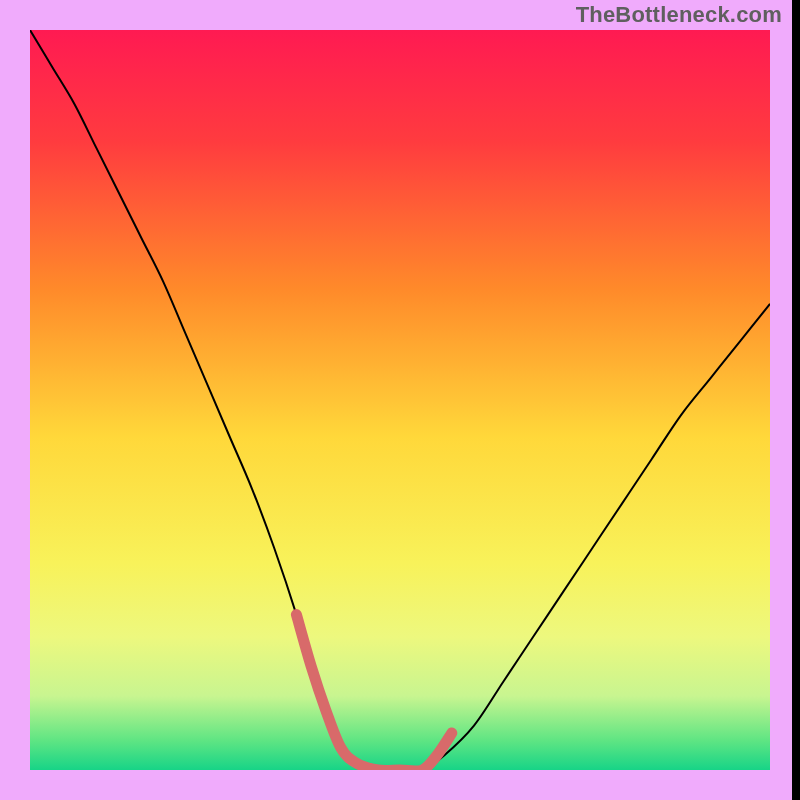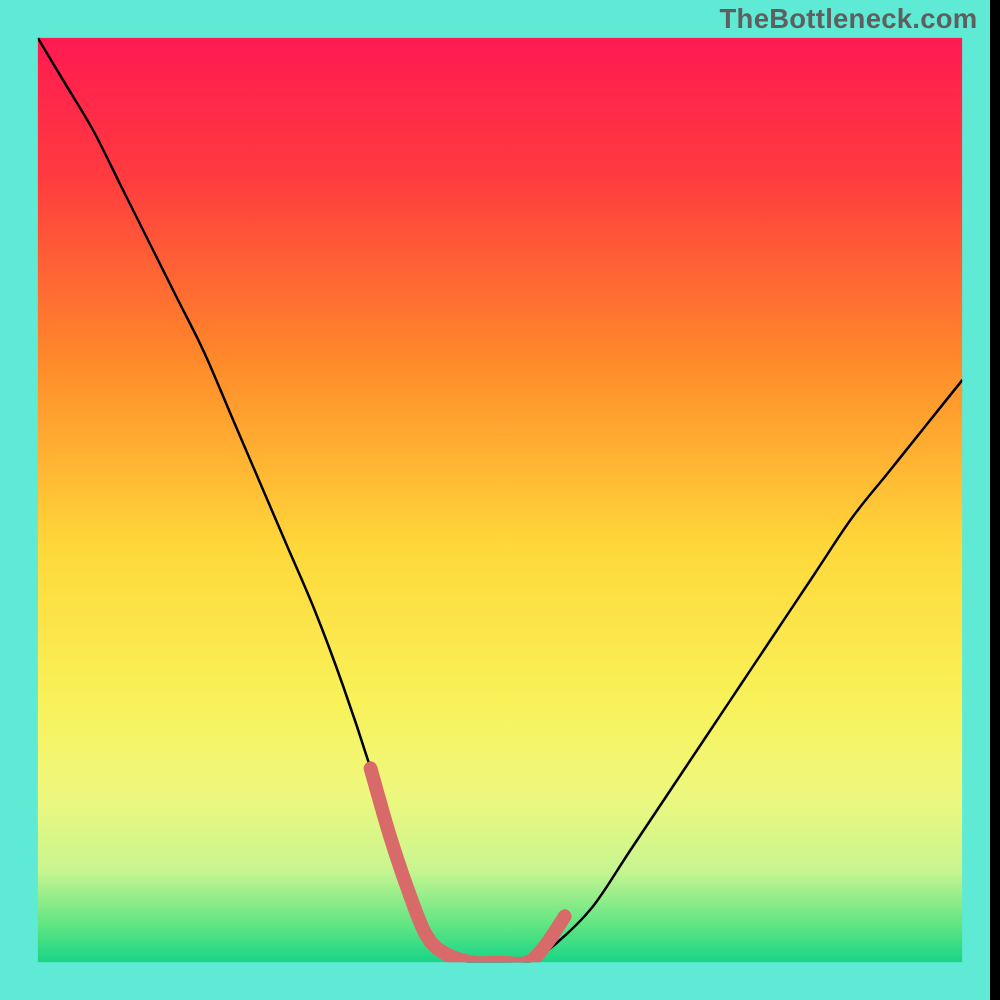--- a/index.html
+++ b/index.html
@@ -8,21 +8,21 @@
     width: 800px;
     height: 800px;
     background: #000000;
     overflow: hidden;
     font-family: Arial, Helvetica, sans-serif;
   }
   .outer {
     position: relative;
     width: 792px;
     height: 800px;
-    background: #5eead4;
+    background: #f0abfc;
   }
   .watermark {
     position: absolute;
     top: 2px;
     right: 10px;
     color: #5f5f5f;
     font-size: 22px;
     font-weight: 600;
     letter-spacing: 0.2px;
     z-index: 5;

